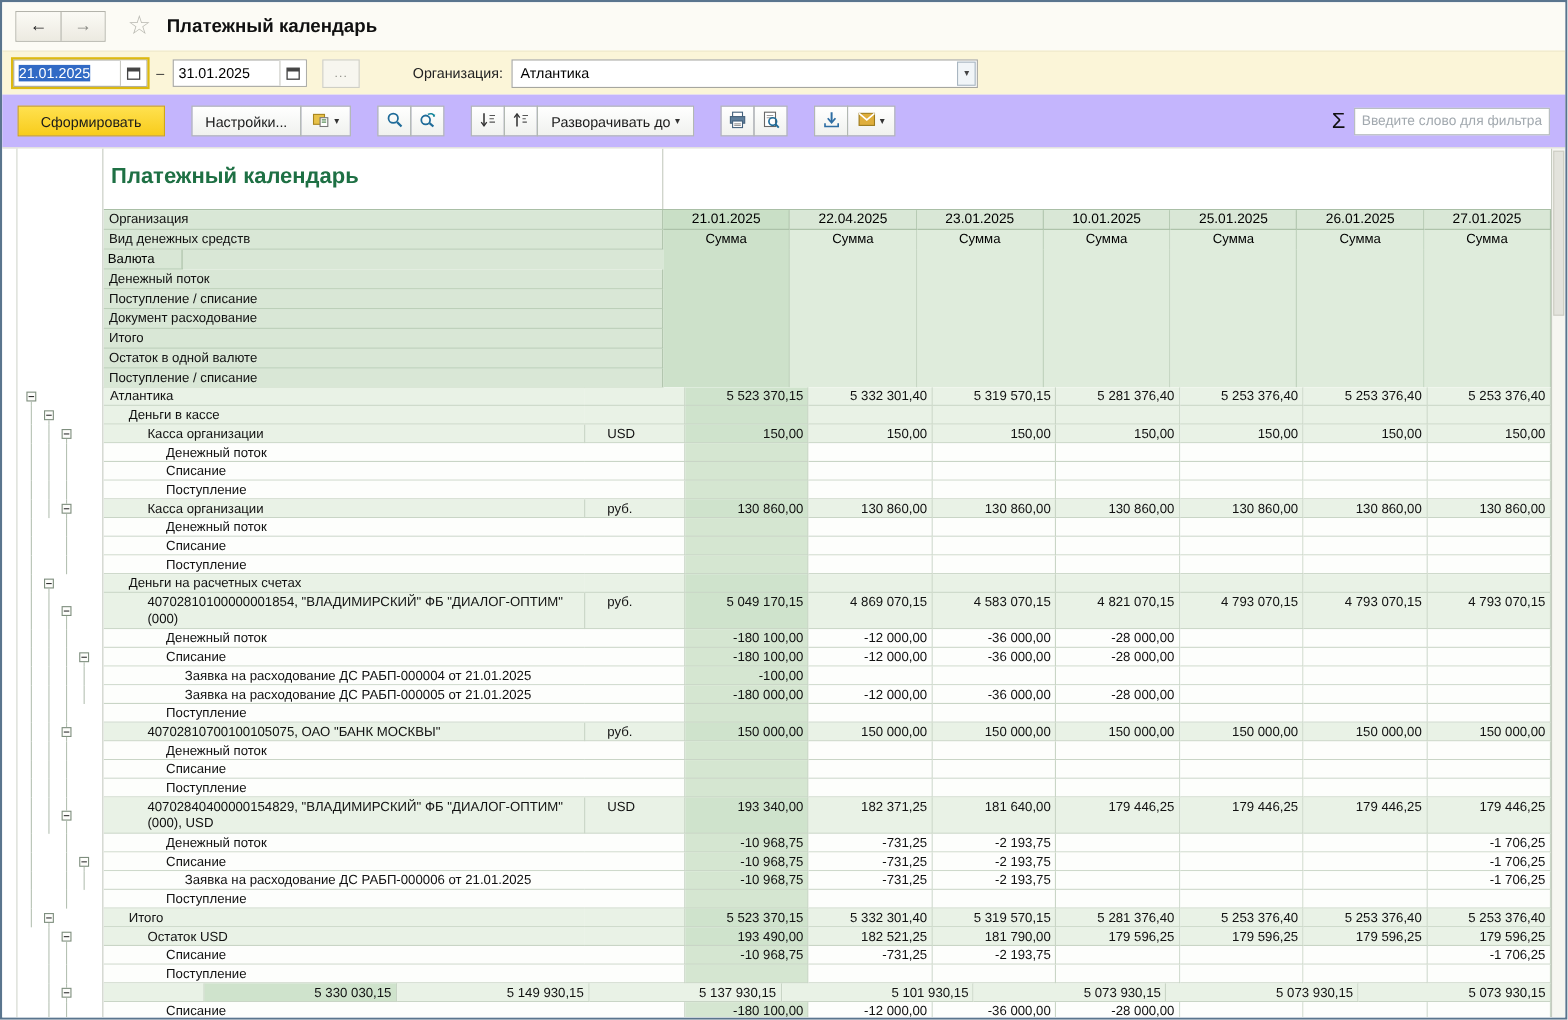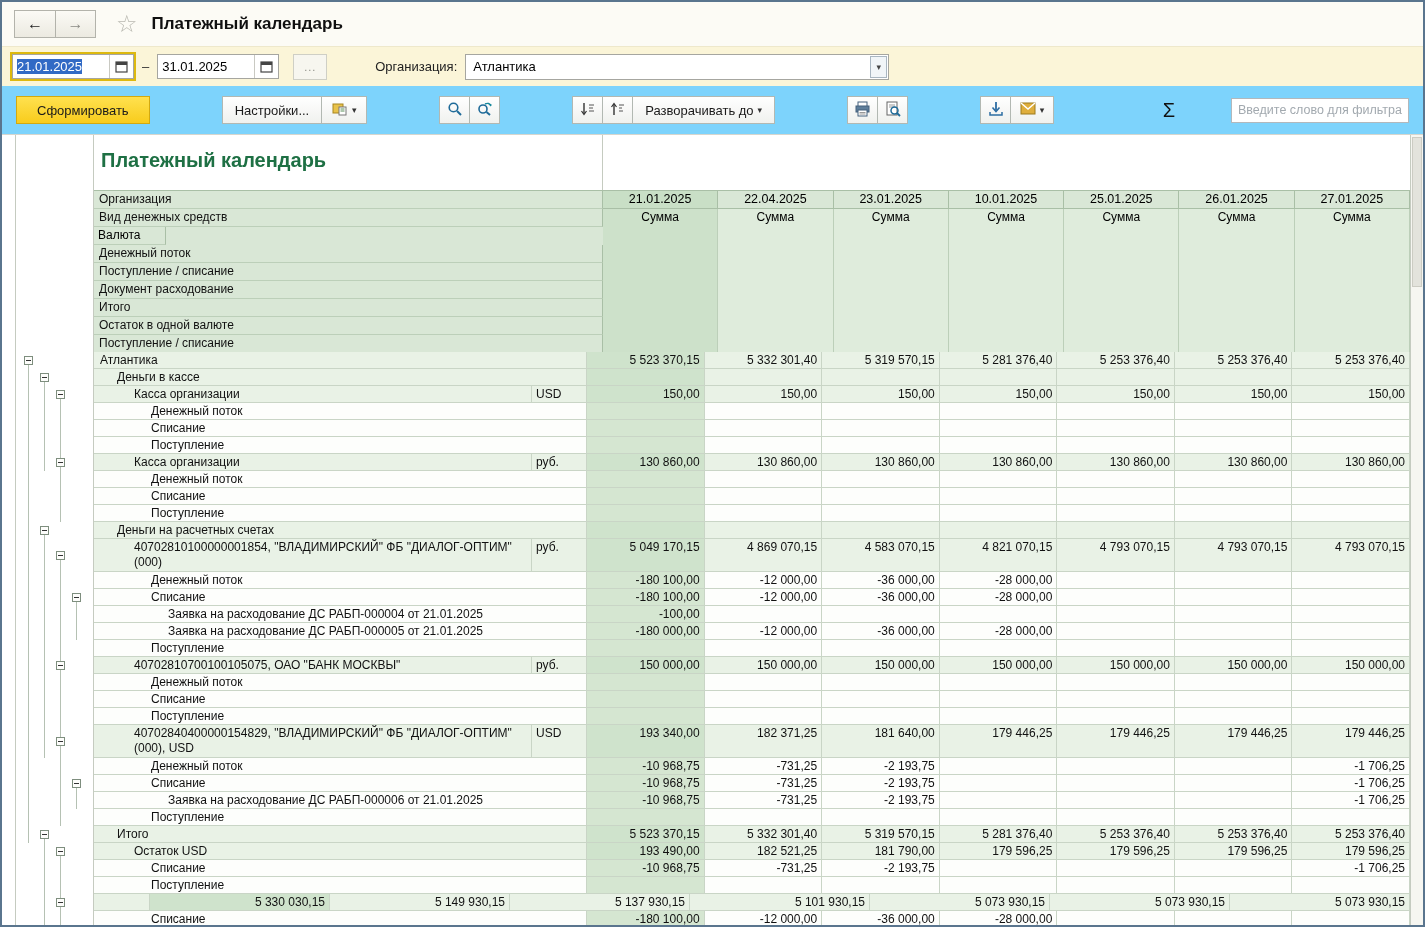--- a/index.html
+++ b/index.html
@@ -23,21 +23,21 @@
   .dateval{flex:1;font-size:13px;padding:2px 4px;white-space:nowrap;}
   .dateval .sel{background:#316ac5;color:#fff;}
   .calbtn{width:24px;height:23px;display:flex;align-items:center;justify-content:center;border-left:1px solid #c9c9c2;cursor:pointer;background:#fff;}
   .dash{margin:0 8px;font-size:13px;color:#333;}
   .dotsbtn{width:34px;height:26px;margin-left:14px;background:#f7f6ef;border:1px solid #cfcfc5;color:#8d8d85;font-size:11px;letter-spacing:1px;display:flex;align-items:center;justify-content:center;cursor:pointer;}
   .orglabel{margin-left:48px;margin-right:8px;font-size:13px;color:#222;}
   .combo{width:424px;height:26px;border:1px solid #a6a6a0;background:#fff;display:flex;align-items:center;font-size:13px;padding-left:7px;}
   .comboarrow{margin-left:auto;width:17px;height:22px;border:1px solid #a9b6c1;background:#f1f5f8;display:flex;align-items:center;justify-content:center;font-size:9px;color:#444;margin-right:1px;cursor:pointer;}
 
   
-  .toolbar{height:48px;background:#7dd3fc;display:flex;align-items:center;padding:0 14px;gap:48px;}
+  .toolbar{height:48px;background:#c4b5fd;display:flex;align-items:center;padding:0 14px;}
   .tbtn{height:28px;border:1px solid #b2b8b2;background:linear-gradient(#ffffff,#f0f1ee);display:inline-flex;align-items:center;justify-content:center;font-size:13px;color:#1a1a1a;padding:0 12px;cursor:pointer;white-space:nowrap;}
   .tbtn.icon{width:31px;padding:0;}
   .tbtn.primary{background:linear-gradient(#ffe14f,#f8cc1c);border-color:#d3a90f;padding:0 20px;margin-right:24px;}
   .grp{display:inline-flex;margin-right:24px;}
   .grp .tbtn+.tbtn{margin-left:-1px;}
   .caret{font-size:9px;color:#333;margin-left:4px;}
   .sigma{margin-left:auto;font-size:20px;color:#111;margin-right:8px;}
   .flt{width:178px;height:25px;border:1px solid #b2b8bc;font-size:12.5px;padding:0 6px;color:#333;}
   .flt::placeholder{color:#a2a9af;}
 
@@ -65,21 +65,21 @@
   .dcol.hl{background:#cde1ca;}
   .dcol.hl .ddate{background:#c9dfc6;}
 
   .tbody{flex:1;overflow:hidden;}
   .trow{display:flex;height:17px;}
   .trow.tall{height:33px;}
   .trow.group .cell{background:#e9f2e6;}
   .trow.detail .cell{background:#fdfefc;}
   .cell{border-right:1px solid #c9d5c6;border-bottom:1px solid #c9d5c6;font-size:12px;color:#111;overflow:hidden;}
   .clabel{width:437px;flex:none;white-space:normal;line-height:15px;padding-top:1px;border-right:none;}
-  .ccur{width:56px;flex:none;padding:1px 0 0 4px;border-right:1px solid #c9d5c6;}
+  .ccur{width:92px;flex:none;padding:1px 0 0 20px;border-right:1px solid #c9d5c6;}
   .ccur.has{border-left:1px solid #c9d5c6;}
   .cnum{flex:1;text-align:right;padding:1px 4px 0 0;white-space:nowrap;}
   .trow.group .cnum.hl{background:#cfe3cc;}
   .trow.detail .cnum.hl{background:#d5e6d1;}
 
   
   .gline{position:absolute;width:1px;background:#b5c1b3;}
   .gbox{position:absolute;width:9px;height:9px;border:1px solid #7e8e7e;background:#fdfdfb;cursor:pointer;}
   .gbox::after{content:"";position:absolute;left:1px;right:1px;top:3px;height:1px;background:#333;}
 </style>

